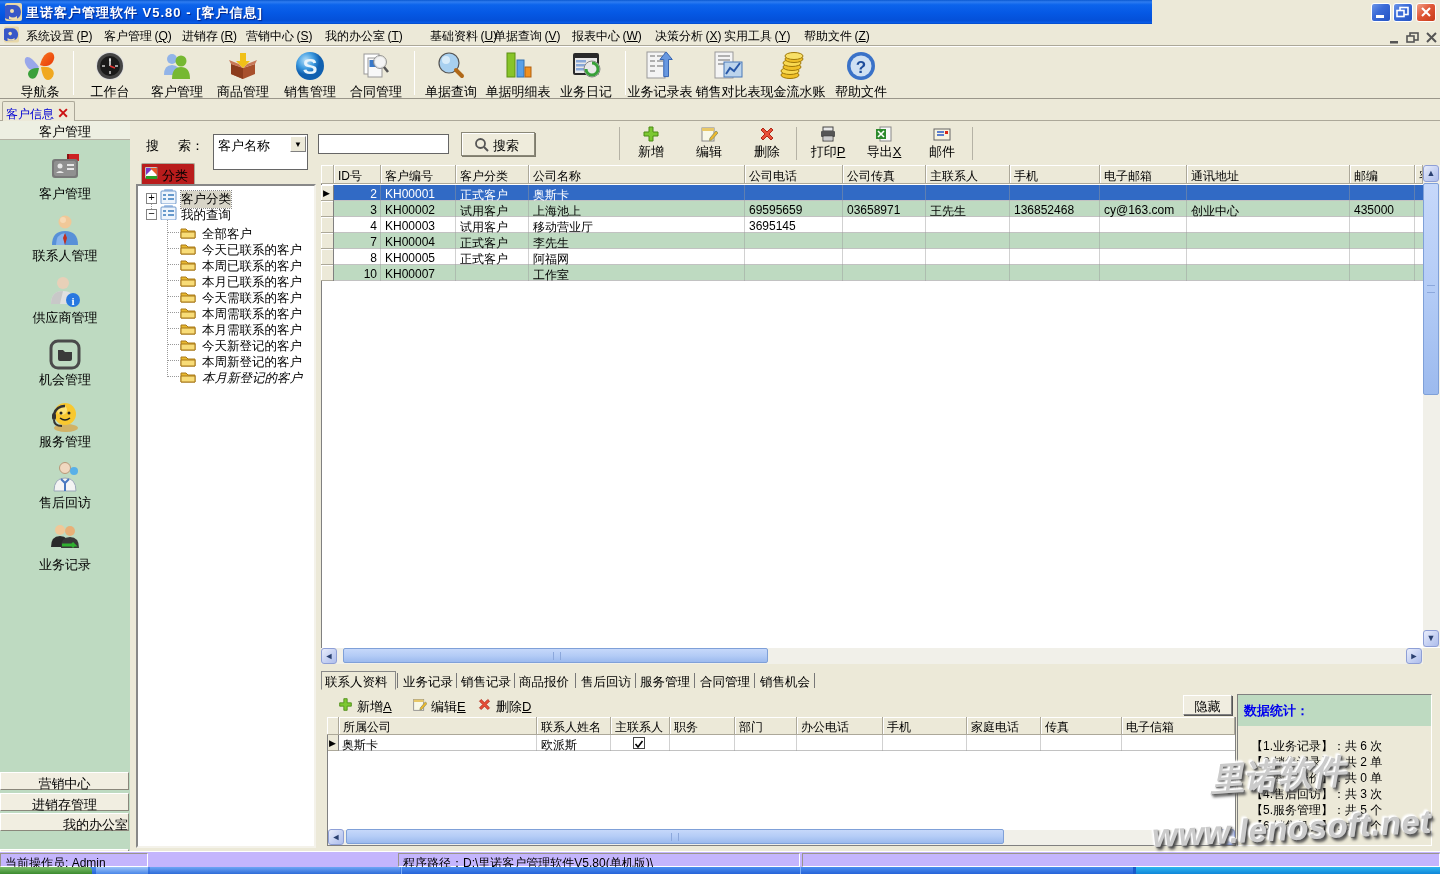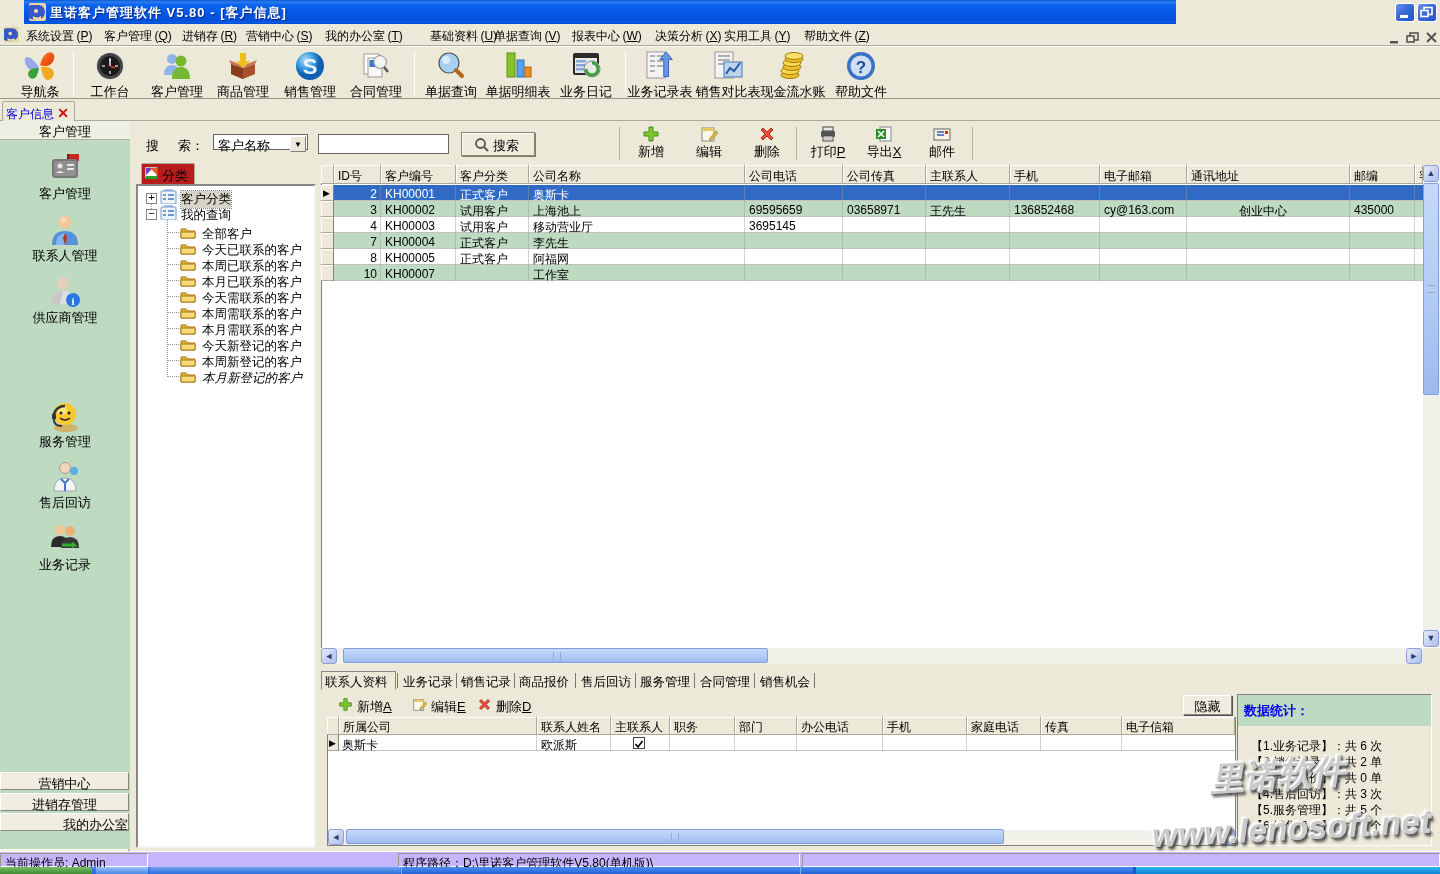--- a/index.html
+++ b/index.html
@@ -1,19 +1,19 @@
 <!DOCTYPE html>
 <html><head><meta charset="utf-8">
 <style>
 *{margin:0;padding:0;box-sizing:border-box;}
 html,body{width:1440px;height:874px;overflow:hidden;}
 body{font-family:"Liberation Sans",sans-serif;font-size:12px;color:#000;background:#ECE9D8;position:relative;}
 .abs{position:absolute;}
 
-#titlebar{left:0;top:0;width:1152px;height:24px;background:linear-gradient(180deg,#0A58D0 0%,#2E7CF0 8%,#0C64EC 20%,#0558E4 55%,#0450D8 85%,#0A5CE8 95%,#0348C0 100%);margin-left:24px;}
+#titlebar{left:0;top:0;width:1152px;height:24px;background:linear-gradient(180deg,#0A58D0 0%,#2E7CF0 8%,#0C64EC 20%,#0558E4 55%,#0450D8 85%,#0A5CE8 95%,#0348C0 100%);}
 #titlebar .ttext{position:absolute;left:26px;top:4px;color:#fff;font-weight:bold;font-size:13px;letter-spacing:1px;text-shadow:1px 1px 1px #00248a;}
 .tbtn{position:absolute;top:3px;width:20px;height:19px;border:1px solid #fff;border-radius:3px;color:#fff;}
 .tbtn.min{left:1371px;background:linear-gradient(135deg,#6d96e8 0%,#3c6cd8 40%,#2454c4 100%);}
 .tbtn.max{left:1393px;background:linear-gradient(135deg,#6d96e8 0%,#3c6cd8 40%,#2454c4 100%);}
 .tbtn.cls{left:1416px;background:linear-gradient(135deg,#f0a088 0%,#e05838 45%,#c83a18 100%);}
 
 #menubar{left:0;top:24px;width:1440px;height:22px;background:#ECE9D8;border-bottom:1px solid #ACA899;}
 .mitem{position:absolute;top:4px;font-size:12px;color:#000;white-space:nowrap;}
 
 #toolbar{left:0;top:46px;width:1440px;height:53px;background:#ECE9D8;border-top:1px solid #fff;border-bottom:1px solid #9a968a;}
@@ -288,20 +288,27 @@
     </div>
 <div class="sbitem" style="top:155px;">
       <svg class="ic" viewBox="0 0 34 33">
         <circle cx="15" cy="7" r="6" fill="#e8d0b8"></circle>
         <path d="M3 28 q0-13 12-13 q12 0 12 13z" fill="#e0e0e0"></path>
         <path d="M3 28 q0-13 12-13 l-3 13z" fill="#c8c8c8"></path>
         <circle cx="25" cy="24" r="7" fill="#2878e0"></circle>
         <text x="25" y="29" font-size="11" font-weight="bold" fill="#fff" text-anchor="middle" font-family="Liberation Serif">i</text>
       </svg>
       <span class="lb">供应商管理</span>
+    </div>
+<div class="sbitem" style="top:217px;">
+      <svg class="ic" viewBox="0 0 34 33">
+        <rect x="3" y="3" width="28" height="27" rx="7" fill="none" stroke="#4a4a4a" stroke-width="3"></rect>
+        <path d="M10 21 V12 h5 l2 2 h7 v7 q0 2-2 2 h-10 q-2 0-2-2z" fill="#3a3a3a"></path>
+      </svg>
+      <span class="lb">机会管理</span>
     </div>
 <div class="sbitem" style="top:279px;">
       <svg class="ic" viewBox="0 0 34 33">
         <ellipse cx="18" cy="28" rx="12" ry="4" fill="#e09828" opacity=".6"></ellipse>
         <circle cx="17" cy="14" r="11" fill="#f8c830"></circle>
         <circle cx="14" cy="10" r="5" fill="#fde88a" opacity=".8"></circle>
         <circle cx="13" cy="13" r="1.5" fill="#222"></circle>
         <circle cx="21" cy="13" r="1.5" fill="#222"></circle>
         <path d="M12 18 q5 4 10 0" fill="none" stroke="#222" stroke-width="1.5"></path>
         <path d="M6 14 a11 11 0 0 1 11-8" fill="none" stroke="#333" stroke-width="2.5"></path>
@@ -453,21 +460,21 @@
 <div class="abs" style="left:321px;top:201px;width:1102px;height:16px;background:#BEDAC1;border-bottom:1px solid #c2c2c2;"></div>
 <div class="abs" style="left:334px;top:203px;width:43px;text-align:right;color:#000;font-size:12px;">3</div>
 <div class="abs" style="left:385px;top:203px;color:#000;font-size:12px;white-space:nowrap;">KH00002</div>
 <div class="abs" style="left:460px;top:203px;color:#000;font-size:12px;white-space:nowrap;">试用客户</div>
 <div class="abs" style="left:533px;top:203px;color:#000;font-size:12px;white-space:nowrap;">上海池上</div>
 <div class="abs" style="left:749px;top:203px;color:#000;font-size:12px;white-space:nowrap;">69595659</div>
 <div class="abs" style="left:847px;top:203px;color:#000;font-size:12px;white-space:nowrap;">03658971</div>
 <div class="abs" style="left:930px;top:203px;color:#000;font-size:12px;white-space:nowrap;">王先生</div>
 <div class="abs" style="left:1014px;top:203px;color:#000;font-size:12px;white-space:nowrap;">136852468</div>
 <div class="abs" style="left:1104px;top:203px;color:#000;font-size:12px;white-space:nowrap;">cy@163.com</div>
-<div class="abs" style="left:1191px;top:203px;color:#000;font-size:12px;white-space:nowrap;margin-left:48px;">创业中心</div>
+<div class="abs" style="left:1191px;top:203px;color:#000;font-size:12px;white-space:nowrap;">创业中心</div>
 <div class="abs" style="left:1354px;top:203px;color:#000;font-size:12px;white-space:nowrap;">435000</div>
 <div class="abs" style="left:321px;top:217px;width:1102px;height:16px;background:#FFFFFF;border-bottom:1px solid #c2c2c2;"></div>
 <div class="abs" style="left:334px;top:219px;width:43px;text-align:right;color:#000;font-size:12px;">4</div>
 <div class="abs" style="left:385px;top:219px;color:#000;font-size:12px;white-space:nowrap;">KH00003</div>
 <div class="abs" style="left:460px;top:219px;color:#000;font-size:12px;white-space:nowrap;">试用客户</div>
 <div class="abs" style="left:533px;top:219px;color:#000;font-size:12px;white-space:nowrap;">移动营业厅</div>
 <div class="abs" style="left:749px;top:219px;color:#000;font-size:12px;white-space:nowrap;">3695145</div>
 <div class="abs" style="left:321px;top:233px;width:1102px;height:16px;background:#BEDAC1;border-bottom:1px solid #c2c2c2;"></div>
 <div class="abs" style="left:334px;top:235px;width:43px;text-align:right;color:#000;font-size:12px;">7</div>
 <div class="abs" style="left:385px;top:235px;color:#000;font-size:12px;white-space:nowrap;">KH00004</div>
@@ -586,21 +593,21 @@
 <span class="abs" style="left:1244px;top:702px;color:#0000EE;font-weight:bold;font-size:13px;">数据统计：</span>
 <span class="abs" style="left:1251px;top:738px;font-size:12px;white-space:nowrap;">【1.业务记录】：共 6 次</span>
 <span class="abs" style="left:1251px;top:754px;font-size:12px;white-space:nowrap;">【2.销售记录】：共 2 单</span>
 <span class="abs" style="left:1251px;top:770px;font-size:12px;white-space:nowrap;">【3.商品报价】：共 0 单</span>
 <span class="abs" style="left:1251px;top:786px;font-size:12px;white-space:nowrap;">【4.售后回访】：共 3 次</span>
 <span class="abs" style="left:1251px;top:802px;font-size:12px;white-space:nowrap;">【5.服务管理】：共 5 个</span>
 <span class="abs" style="left:1251px;top:818px;font-size:12px;white-space:nowrap;">【6.销售机会】：共 2 个</span>
 
 <span class="abs srow" style="left:146px;top:137px;">搜</span>
 <span class="abs srow" style="left:178px;top:137px;">索：</span>
-<div class="abs" style="left:213px;top:134px;width:95px;height:16px;background:#fff;border:1px solid #666;">
+<div class="abs" style="left:213px;top:134px;width:95px;height:36px;background:#fff;border:1px solid #666;">
     <span style="position:absolute;left:4px;top:2px;font-size:13px;">客户名称</span>
     <div style="position:absolute;right:1px;top:1px;width:16px;height:16px;background:#ECE9D8;border:1px solid #fff;border-right-color:#808080;border-bottom-color:#808080;font-size:8px;text-align:center;line-height:15px;">▼</div>
   </div>
 <div class="abs" style="left:318px;top:134px;width:131px;height:20px;background:#fff;border:1px solid #666;"></div>
 <div class="abs" style="left:461px;top:132px;width:74px;height:24px;background:#EFECDC;border:1px solid #8a8878;box-shadow:inset 1px 1px 0 #fff, 1px 1px 0 #7e7b6c;">
     <svg style="position:absolute;left:12px;top:4px;" width="16" height="16" viewBox="0 0 16 16">
       <circle cx="6.5" cy="6.5" r="4.5" fill="none" stroke="#555" stroke-width="1.8"></circle>
       <path d="M10 10 l4 4" stroke="#555" stroke-width="2"></path>
     </svg>
     <span style="position:absolute;left:31px;top:4px;font-size:13px;">搜索</span>

